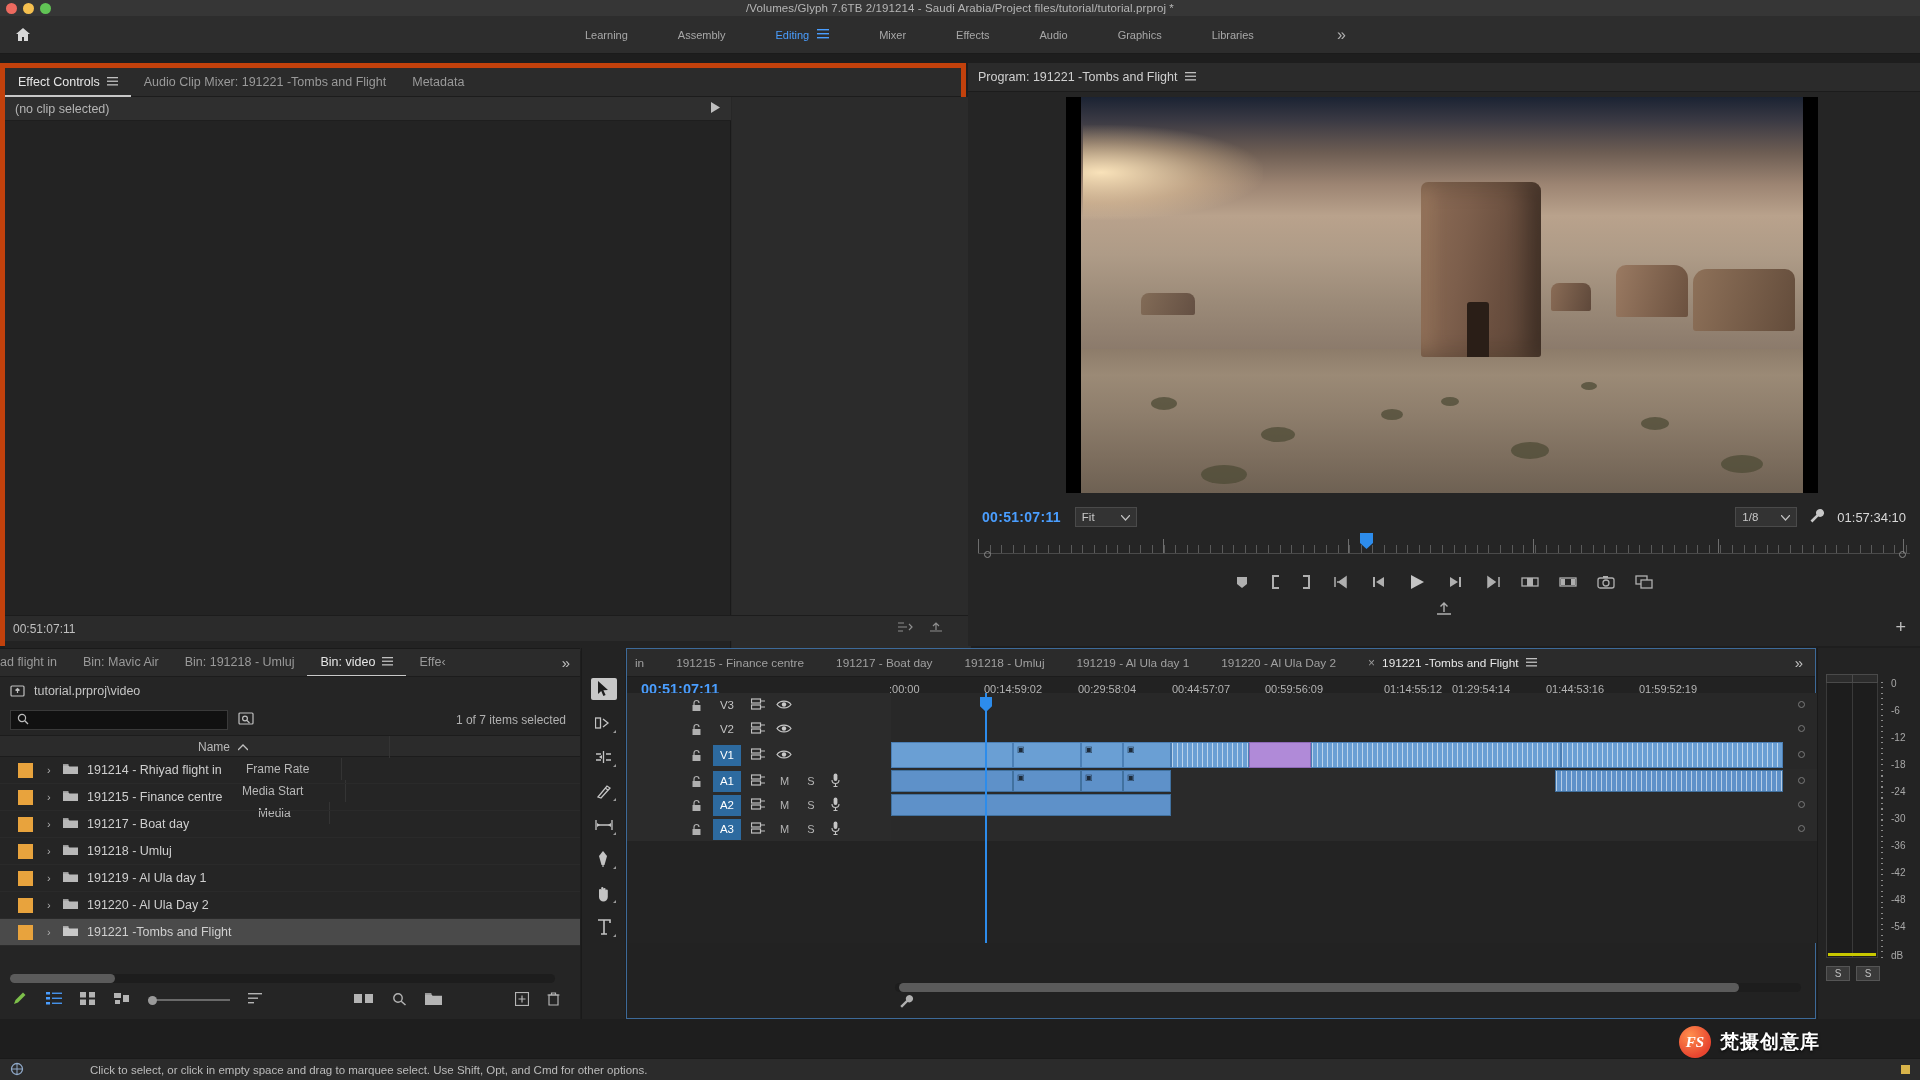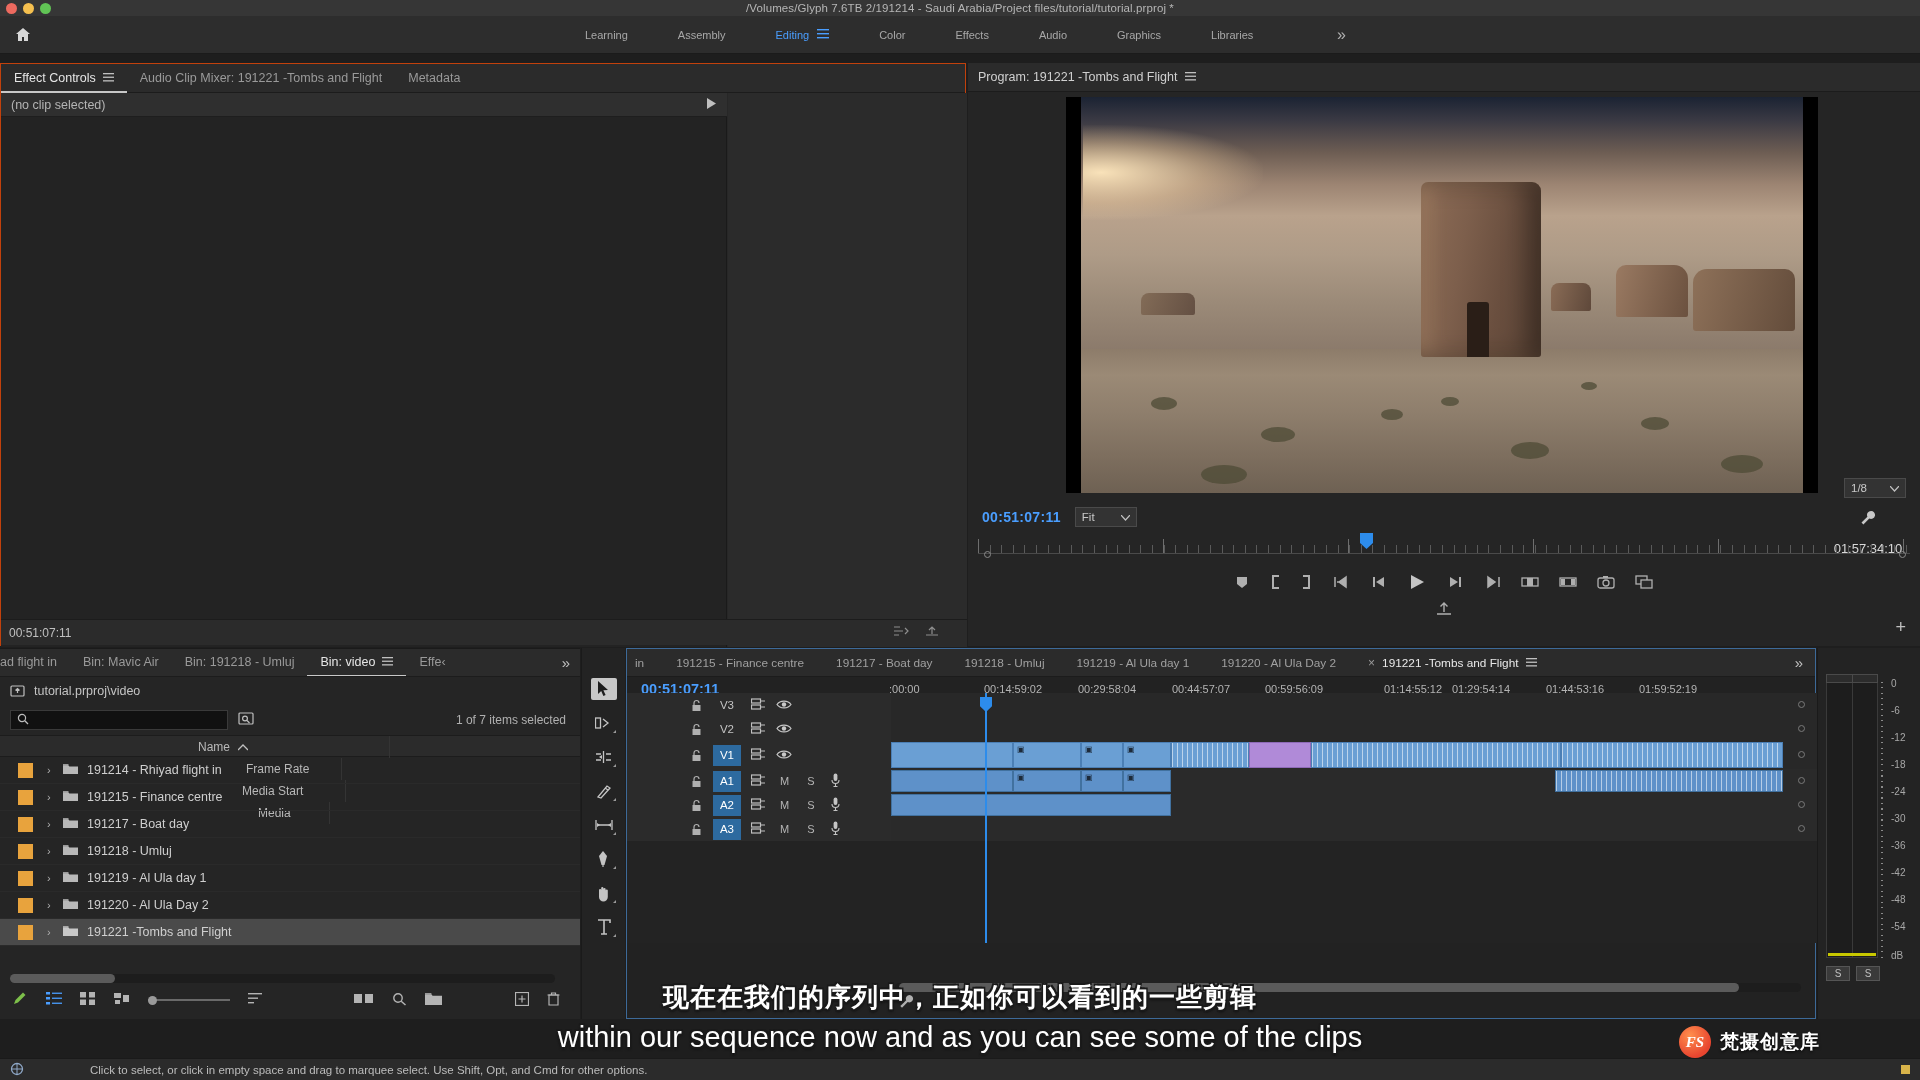--- a/index.html
+++ b/index.html
@@ -38,21 +38,21 @@
     display:flex; align-items:center; gap:8px; white-space:nowrap;
   }
   .ws-tab.active{ color:#4a9eff; }
   .ws-tab .burger{ display:inline-block; width:12px; }
   .ws-more{ position:absolute; left:1325px; top:0; height:38px; line-height:38px;
     font-size:16px; color:#b0b0b0; cursor:pointer; padding:0 12px; }
 
   
   .panel-ec{
     position:absolute; left:0; top:63px; width:966px; height:583px;
-    background:#737373; border:1px solid #c2410c;
+    background:#737373; border:5px solid #c2410c;
   }
   .panel-tabbar{
     height:29px; background:#2b2b2b; display:flex; align-items:center;
     border-bottom:1px solid #1c1c1c; position:relative;
   }
   .ptab{
     height:29px; line-height:29px; padding:0 13px; font-size:12.5px; color:#9a9a9a;
     cursor:pointer; display:flex; align-items:center; gap:7px; white-space:nowrap;
   }
   .ptab.active{ color:#e6e6e6; box-shadow: inset 0 -2px 0 0 #c8c8c8; }
@@ -123,21 +123,21 @@
   .pm-bottombar{
     position:absolute; top:440px; left:0; width:952px; height:143px; background:#252525;
   }
   .pm-tcrow{ position:relative; height:28px; display:flex; align-items:center; padding:0 14px; }
   .pm-tc{ color:#4a9eff; font-size:14px; font-weight:bold; letter-spacing:.3px; }
   .pm-select{
     margin-left:14px; background:#333; border:1px solid #4a4a4a; height:20px; min-width:62px;
     display:flex; align-items:center; justify-content:space-between; padding:0 6px;
     font-size:11.5px; color:#c8c8c8; cursor:pointer;
   }
-  .pm-tc-right{ position:absolute; right:14px; display:flex; align-items:center; gap:12px;flex-direction:column; }
+  .pm-tc-right{ position:absolute; right:14px; display:flex; align-items:center; gap:12px; }
   .pm-ruler{
     position:absolute; top:30px; left:10px; width:932px; height:28px;
   }
   .pm-ruler-line{ position:absolute; top:20px; left:0; width:932px; height:1px; background:#4a4a4a; }
   .pm-ticks{ position:absolute; top:12px; left:0; width:932px; height:9px;
     background-image:repeating-linear-gradient(to right,#5a5a5a 0 1px, transparent 1px 11.6px);}
   .pm-majorticks{ position:absolute; top:6px; left:0; width:932px; height:15px;
     background-image:repeating-linear-gradient(to right,#6e6e6e 0 1px, transparent 1px 185px);}
   .pm-phead{
     position:absolute; top:0px; left:382px; width:13px; height:16px; background:#2d8ceb; cursor:pointer;
@@ -369,21 +369,21 @@
           <svg width="12" height="10" viewBox="0 0 12 10">
               <g fill="#4a9eff">
                 <rect y="0" width="12" height="1.4"></rect>
                 <rect y="4" width="12" height="1.4"></rect>
                 <rect y="8" width="12" height="1.4"></rect>
               </g>
             </svg>
         </span>
       </div>
       <div class="ws-tab">
-          <span>Color</span>
+          <span>Mixer</span>
         </div>
       <div class="ws-tab">
           <span>Effects</span>
         </div>
       <div class="ws-tab">
           <span>Audio</span>
         </div>
       <div class="ws-tab">
           <span>Graphics</span>
         </div>
@@ -1255,23 +1255,19 @@
     <span>
       <svg width="14" height="14" viewBox="0 0 14 14">
           <circle cx="7" cy="7" r="5.5" fill="none" stroke="#8fa8c8" stroke-width="1.3"></circle>
           <path d="M7 1.5 v11 M1.5 7 h11" stroke="#8fa8c8" stroke-width="1"></path>
         </svg>
     </span>
     <span style="margin-left:56px;">Click to select, or click in empty space and drag to marquee select. Use Shift, Opt, and Cmd for other options.</span>
     <span class="status-warn"></span>
   </div>
 
-  <div class="subs">
-    <div class="sub-cn">现在在我们的序列中，正如你可以看到的一些剪辑</div>
-    <div class="sub-en">within our sequence now and as you can see some of the clips</div>
-  </div>
 
   <div class="watermark">
     <div class="wm-circle">FS</div>
     <div class="wm-text">梵摄创意库</div>
   </div>
 
 </div>
 
 </body></html>

